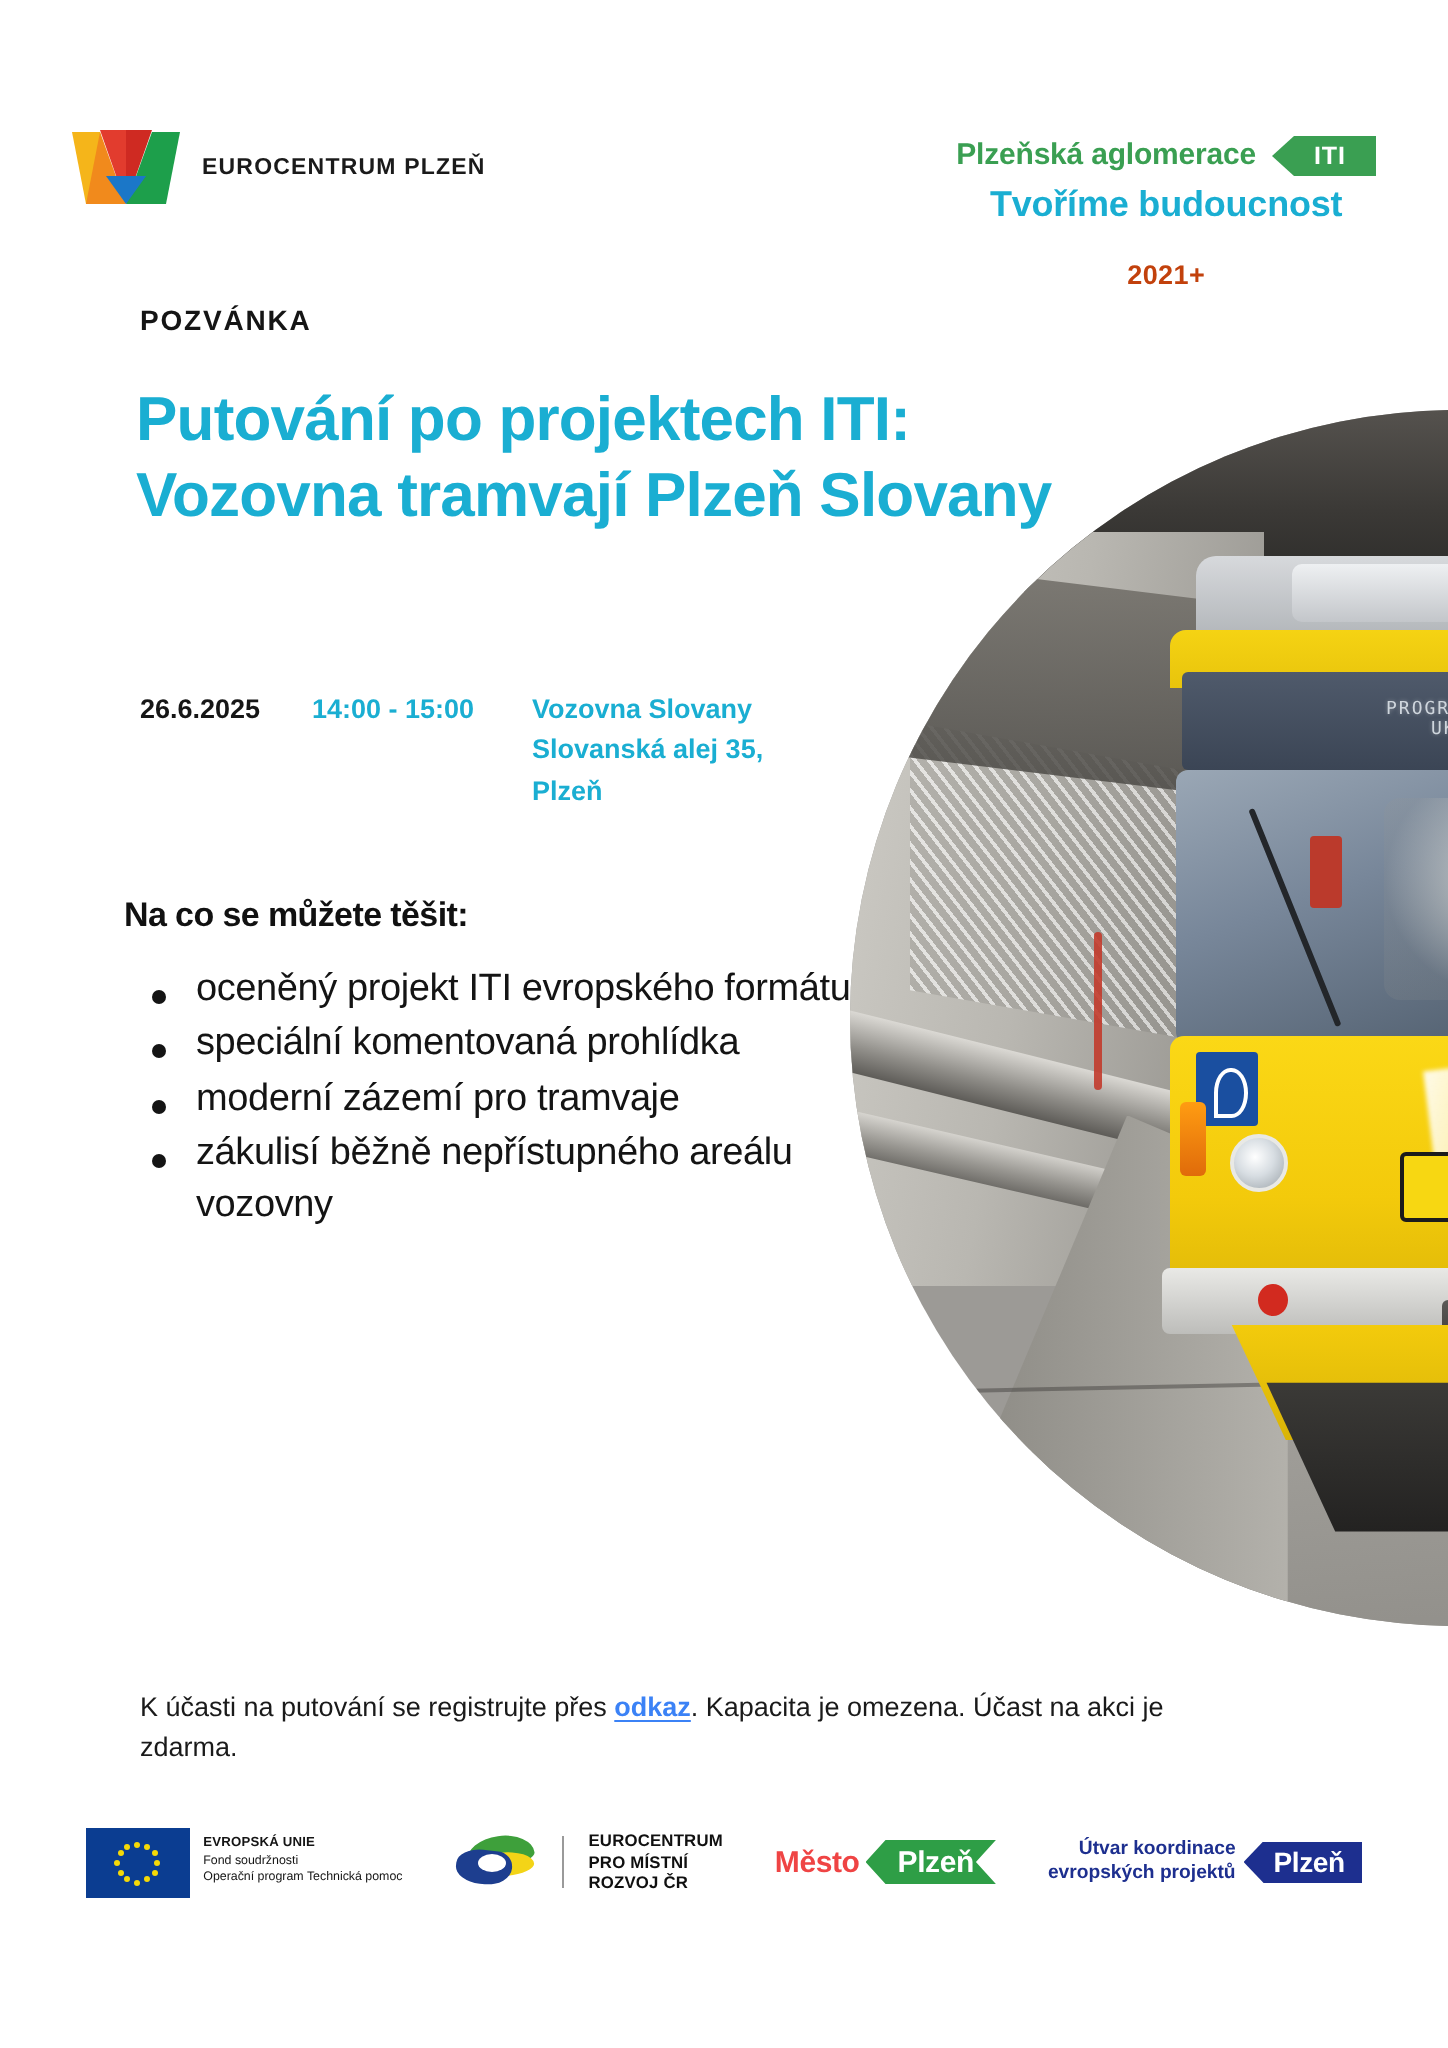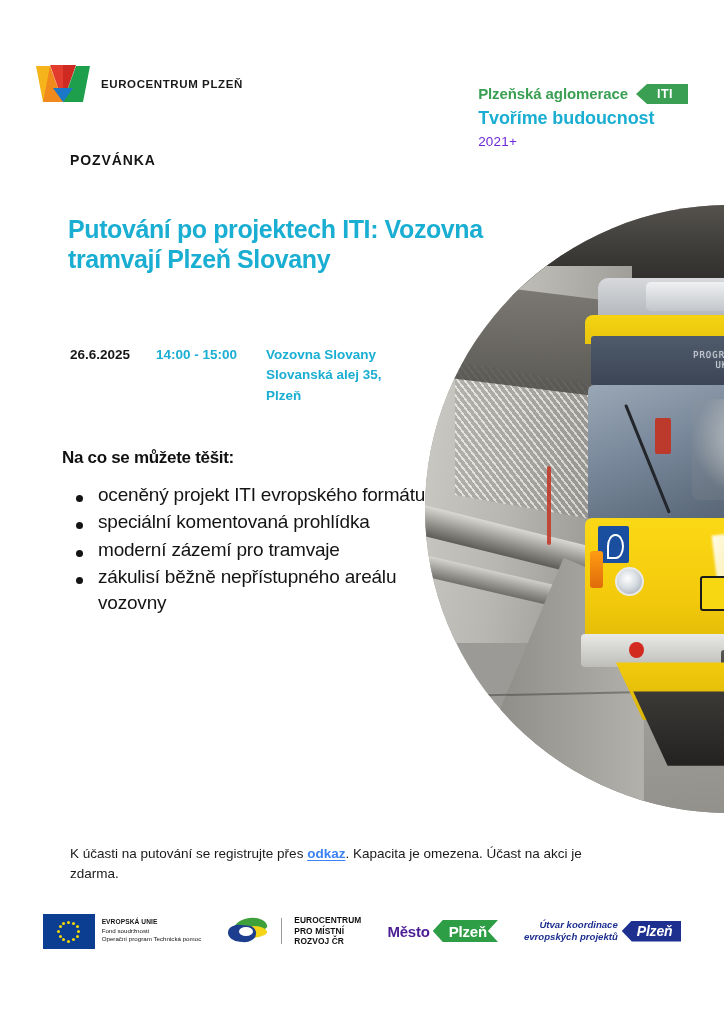--- a/index.html
+++ b/index.html
@@ -46,22 +46,22 @@
     font-size: 11.5px;
     font-weight: 700;
     letter-spacing: 0.6px;
     color: #1a1a1a;
     white-space: nowrap;
   }
 
   #iti-block {
     position: absolute;
     right: 36px;
-    top: 84px;
-    text-align: left;
+    top: 68px;
+    text-align: center;
     line-height: 1.28;
   }
   #iti-line1 {
     display: flex;
     align-items: center;
     justify-content: flex-end;
     gap: 8px;
   }
   #aglomerace-text {
     font-size: 15px;
@@ -87,23 +87,23 @@
   }
   #tvorime-text {
     font-size: 18px;
     font-weight: 700;
     color: #1aaed2;
     margin-top: 3px;
     letter-spacing: -0.1px;
   }
   #year-text {
     font-size: 13.5px;
-    font-weight: 400;
-    color: #6d28d9;
-    margin-top: 3px;
+    font-weight: 700;
+    color: #c2410c;
+    margin-top: 15px;
     letter-spacing: 0.2px;
   }
 
   
   #tram-circle {
     position: absolute;
     left: 425px;
     top: 205px;
     width: 608px;
     height: 608px;
@@ -383,23 +383,23 @@
     left: 70px;
     top: 152px;
     font-size: 14px;
     font-weight: 800;
     letter-spacing: 0.9px;
     color: #151515;
   }
   #main-title {
     position: absolute;
     left: 68px;
-    top: 197px;
+    top: 170px;
     width: 500px;
-    font-size: 25px;
+    font-size: 31px;
     font-weight: 800;
     line-height: 1.22;
     letter-spacing: -0.4px;
     color: #1aaed2;
   }
   #meta-row {
     position: absolute;
     left: 70px;
     top: 345px;
     display: flex;
@@ -571,39 +571,39 @@
     font-size: 8.4px;
     font-weight: 700;
     letter-spacing: .1px;
   }
 
   
   .mesto-wrap { display: flex; align-items: center; gap: 3px; }
   .mesto-word {
     font-size: 15px;
     font-weight: 800;
-    color: #4c1d95;
+    color: #ef4444;
     letter-spacing: -.2px;
   }
   .plzen-green {
     position: relative;
     height: 22px;
     padding: 0 11px 0 16px;
     background: #2e9e46;
     color: #ffffff;
     font-size: 15px;
     font-weight: 800;
     display: flex;
     align-items: center;
     clip-path: polygon(10px 0, 100% 0, calc(100% - 10px) 50%, 100% 100%, 10px 100%, 0 50%);
     letter-spacing: -.2px;
   }
 
   
-  .ukep-wrap { display: flex; align-items: center; gap: 4px; font-style: italic; }
+  .ukep-wrap { display: flex; align-items: center; gap: 4px; }
   .ukep-text {
     text-align: right;
     line-height: 1.3;
     font-size: 9.6px;
     font-weight: 600;
     color: #1d2f8f;
   }
   .plzen-blue {
     position: relative;
     height: 21px;

